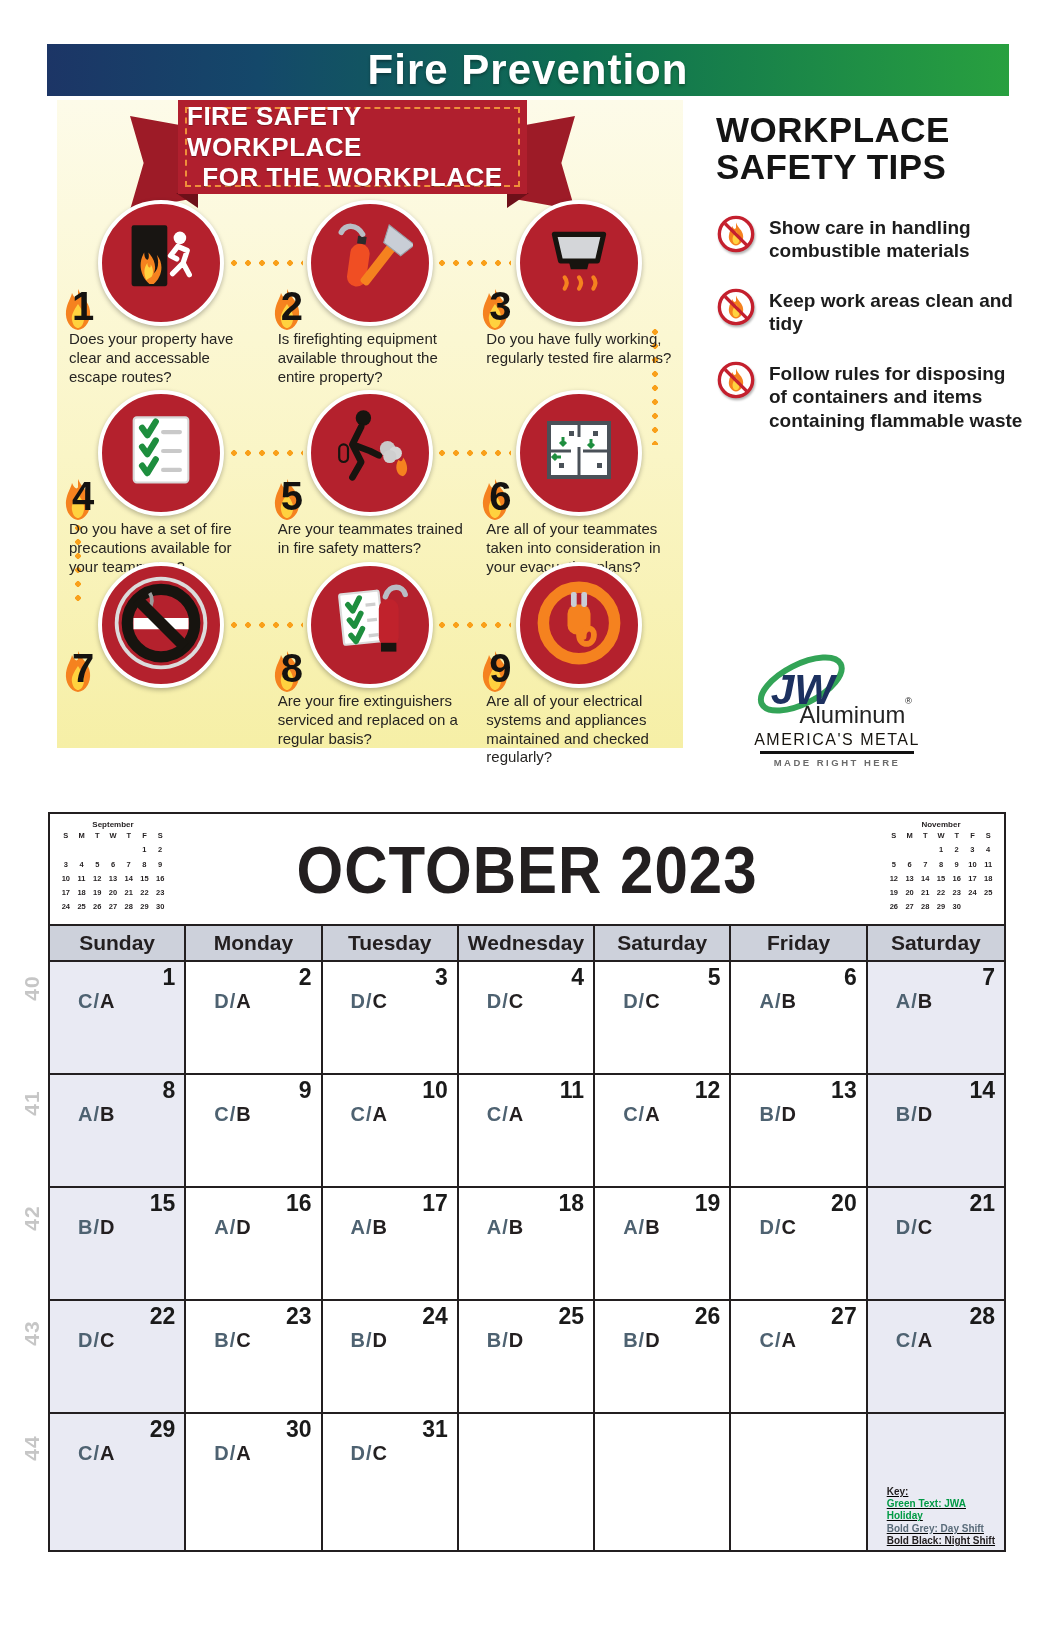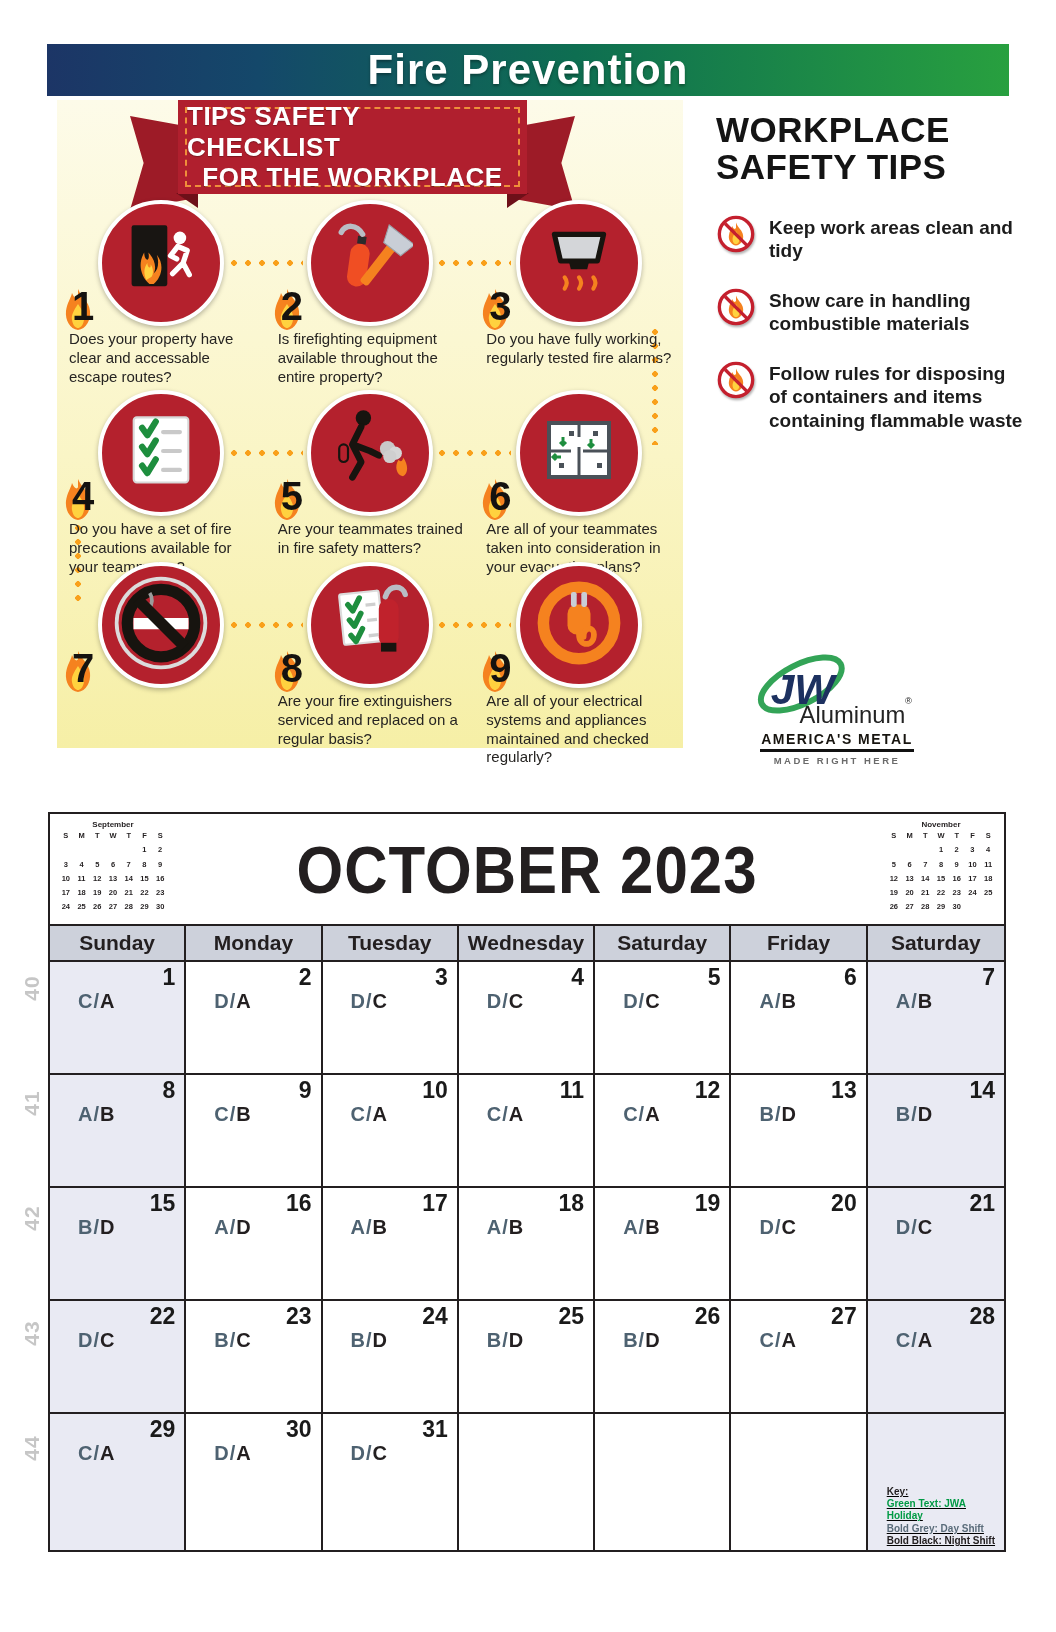--- a/index.html
+++ b/index.html
@@ -51,21 +51,21 @@
   .tips { position:absolute; left:700px; top:112px; width:312px;margin-left:16px; }
   .tips-title div { font-size:35px; line-height:1.05; font-weight:bold; color:#141414; letter-spacing:.5px; transform-origin:left; }
   .tips-list { margin-top:28px; }
   .tip { display:flex; gap:13px; margin-bottom:25px; }
   .tip-icon { flex:0 0 40px; filter:drop-shadow(1px 2px 1px rgba(0,0,0,.3)); }
   .tip-text { font-weight:bold; font-size:19px; line-height:1.22; color:#1c1c1c; padding-top:2px; }
 
   
   .logo { position:absolute; left:752px; top:650px; width:170px; text-align:center; }
   .logo-line { border-top:3px solid #111; width:154px; margin:2px auto 0 auto; }
-  .tag1 { font-size:14px; font-weight:bold; letter-spacing:1.5px; color:#17140f; margin-top:-4px; }
+  .tag1 { font-size:16px; font-weight:normal; letter-spacing:1.5px; color:#17140f; margin-top:-4px; }
   .tag2 { font-size:9.5px; font-weight:bold; letter-spacing:2.5px; color:#6b6b6b; margin-top:3px; }
 
   
   .calendar { position:absolute; left:48px; top:812px; width:958px; border:2px solid #231f20; background:#fff; }
   .cal-top { position:relative; height:110px; }
   .cal-title { position:absolute; left:0; right:0; top:0; height:110px; display:flex; align-items:center; justify-content:center;
     font-size:60px; font-weight:bold; color:#231f20; letter-spacing:1px; transform:scaleY(1.12); }
   .mini { position:absolute; top:6px; width:110px; }
   .mini-l { left:8px; } .mini-r { right:8px;margin-left:25px; }
   .mini-title { text-align:center; font-size:8px; font-weight:bold; color:#231f20; }
@@ -100,21 +100,21 @@
   </div>
 
   <div class="info">
     <div class="ribbon">
       <div class="tail tail-l"></div>
       <div class="tail tail-r"></div>
       <div class="fold fold-l"></div>
       <div class="fold fold-r"></div>
       <div class="band">
         <div class="band-inner">
-          <div>TIPS SAFETY CHECKLIST</div>
+          <div>FIRE SAFETY WORKPLACE</div>
           <div>FOR THE WORKPLACE</div>
         </div>
       </div>
     </div>
 
     <div class="dots-h" style="left:170px;top:160px;width:76px;"></div>
     <div class="dots-h" style="left:378px;top:160px;width:76px;"></div>
     <div class="dots-h" style="left:170px;top:350px;width:76px;"></div>
     <div class="dots-h" style="left:378px;top:350px;width:76px;"></div>
     <div class="dots-h" style="left:170px;top:522px;width:76px;"></div>
@@ -334,30 +334,30 @@
       <div>SAFETY TIPS</div>
     </div>
     <div class="tips-list">
         <div class="tip">
           <span class="tip-icon"><svg viewBox="0 0 42 42" width="40" height="40">
               <circle cx="21" cy="21" r="17.5" fill="#fff" stroke="#c4202e" stroke-width="3.5"></circle>
               <path d="M21 9 C23 15 28 17 28.5 23 C29 28 25.5 32.5 21 33 C16.5 32.5 13 28 13.5 23 C14 18 16 15.5 17 12.5 C18.2 15.5 20.2 16.8 21 14.5 Z" fill="#f5821f"></path>
               <path d="M21 18 C23.5 21.5 25 24 24.6 27.2 C24.2 30.4 22.4 31.6 21 31.6 C19.6 31.6 17.8 30.4 17.4 27.2 C17 24.2 18.8 21.5 21 18 Z" fill="#ffd23f"></path>
               <line x1="9.5" y1="10" x2="32.5" y2="33" stroke="#c4202e" stroke-width="3.5"></line>
             </svg></span>
-          <span class="tip-text">Keep work areas clean and tidy</span>
+          <span class="tip-text">Show care in handling combustible materials</span>
         </div>
         <div class="tip">
           <span class="tip-icon"><svg viewBox="0 0 42 42" width="40" height="40">
               <circle cx="21" cy="21" r="17.5" fill="#fff" stroke="#c4202e" stroke-width="3.5"></circle>
               <path d="M21 9 C23 15 28 17 28.5 23 C29 28 25.5 32.5 21 33 C16.5 32.5 13 28 13.5 23 C14 18 16 15.5 17 12.5 C18.2 15.5 20.2 16.8 21 14.5 Z" fill="#f5821f"></path>
               <path d="M21 18 C23.5 21.5 25 24 24.6 27.2 C24.2 30.4 22.4 31.6 21 31.6 C19.6 31.6 17.8 30.4 17.4 27.2 C17 24.2 18.8 21.5 21 18 Z" fill="#ffd23f"></path>
               <line x1="9.5" y1="10" x2="32.5" y2="33" stroke="#c4202e" stroke-width="3.5"></line>
             </svg></span>
-          <span class="tip-text">Show care in handling combustible materials</span>
+          <span class="tip-text">Keep work areas clean and tidy</span>
         </div>
         <div class="tip">
           <span class="tip-icon"><svg viewBox="0 0 42 42" width="40" height="40">
               <circle cx="21" cy="21" r="17.5" fill="#fff" stroke="#c4202e" stroke-width="3.5"></circle>
               <path d="M21 9 C23 15 28 17 28.5 23 C29 28 25.5 32.5 21 33 C16.5 32.5 13 28 13.5 23 C14 18 16 15.5 17 12.5 C18.2 15.5 20.2 16.8 21 14.5 Z" fill="#f5821f"></path>
               <path d="M21 18 C23.5 21.5 25 24 24.6 27.2 C24.2 30.4 22.4 31.6 21 31.6 C19.6 31.6 17.8 30.4 17.4 27.2 C17 24.2 18.8 21.5 21 18 Z" fill="#ffd23f"></path>
               <line x1="9.5" y1="10" x2="32.5" y2="33" stroke="#c4202e" stroke-width="3.5"></line>
             </svg></span>
           <span class="tip-text">Follow rules for disposing of containers and items containing flammable waste</span>
         </div>

